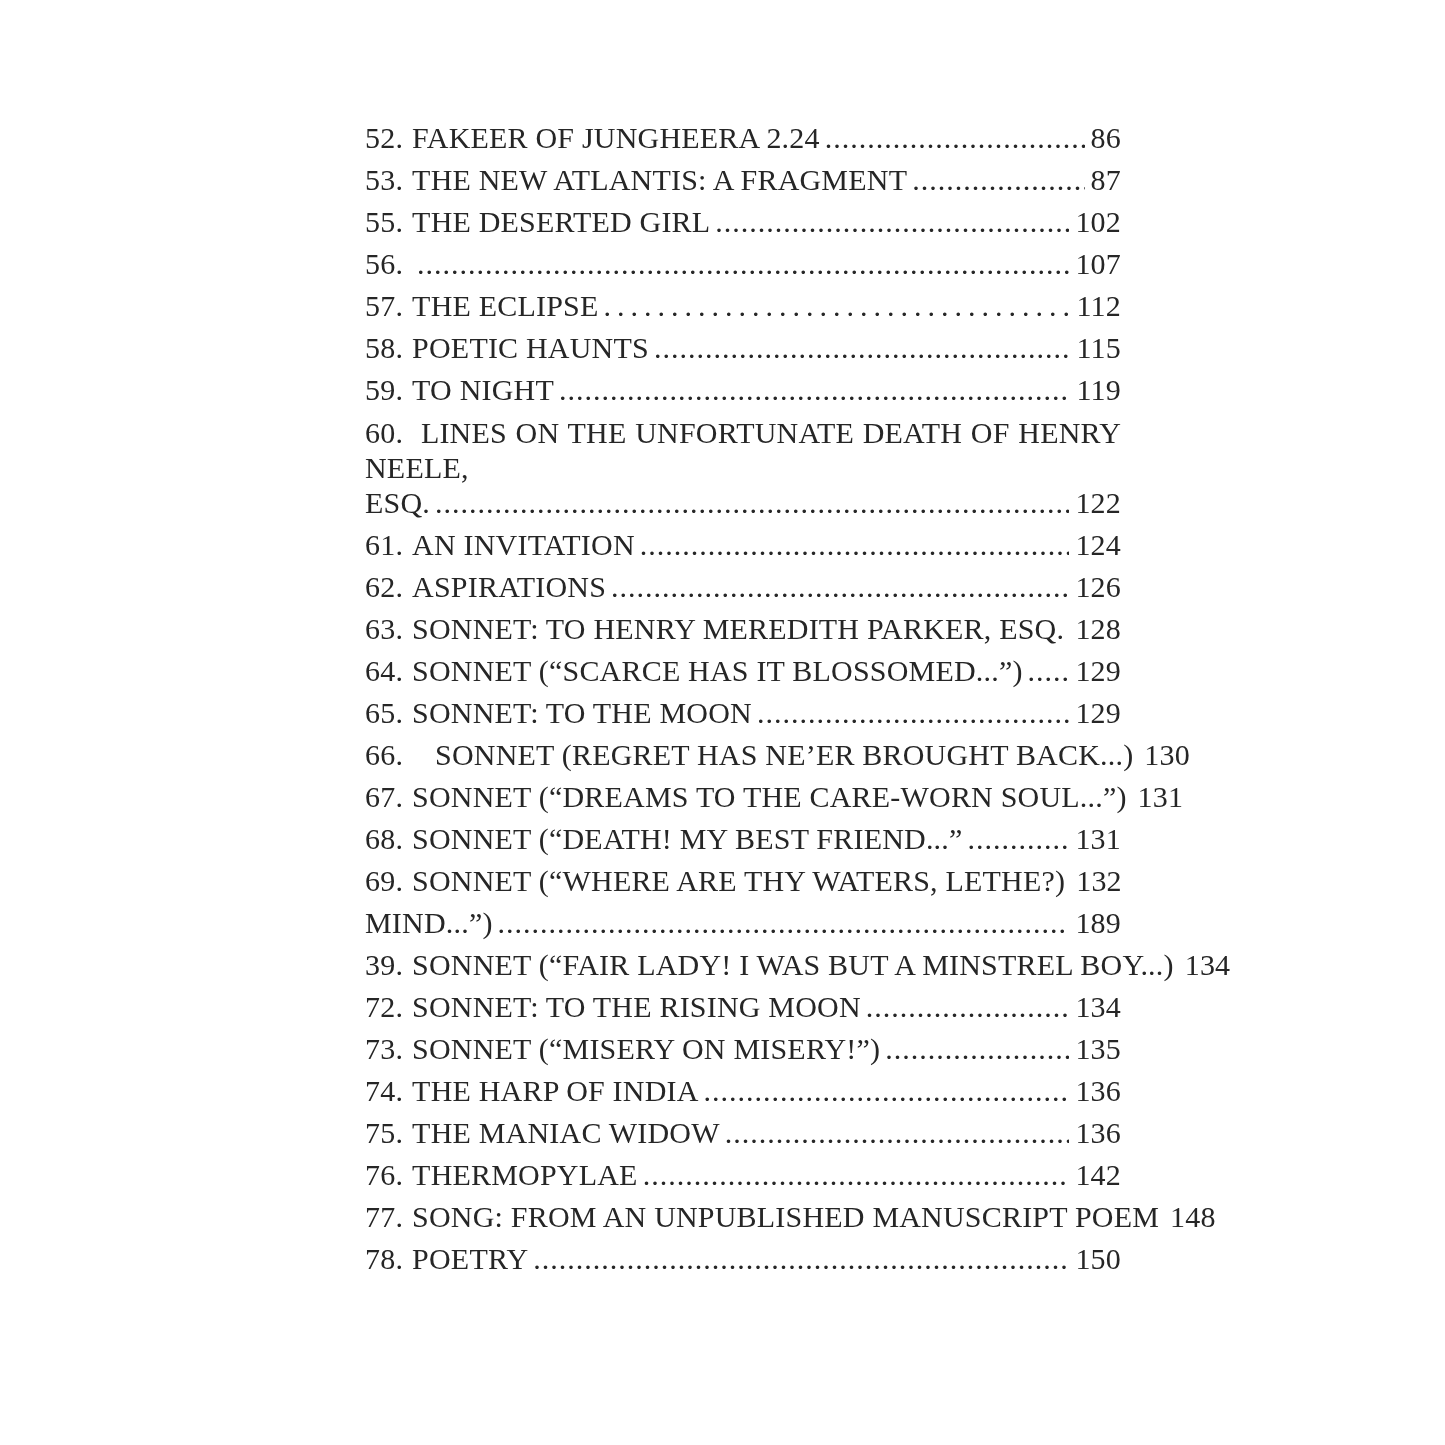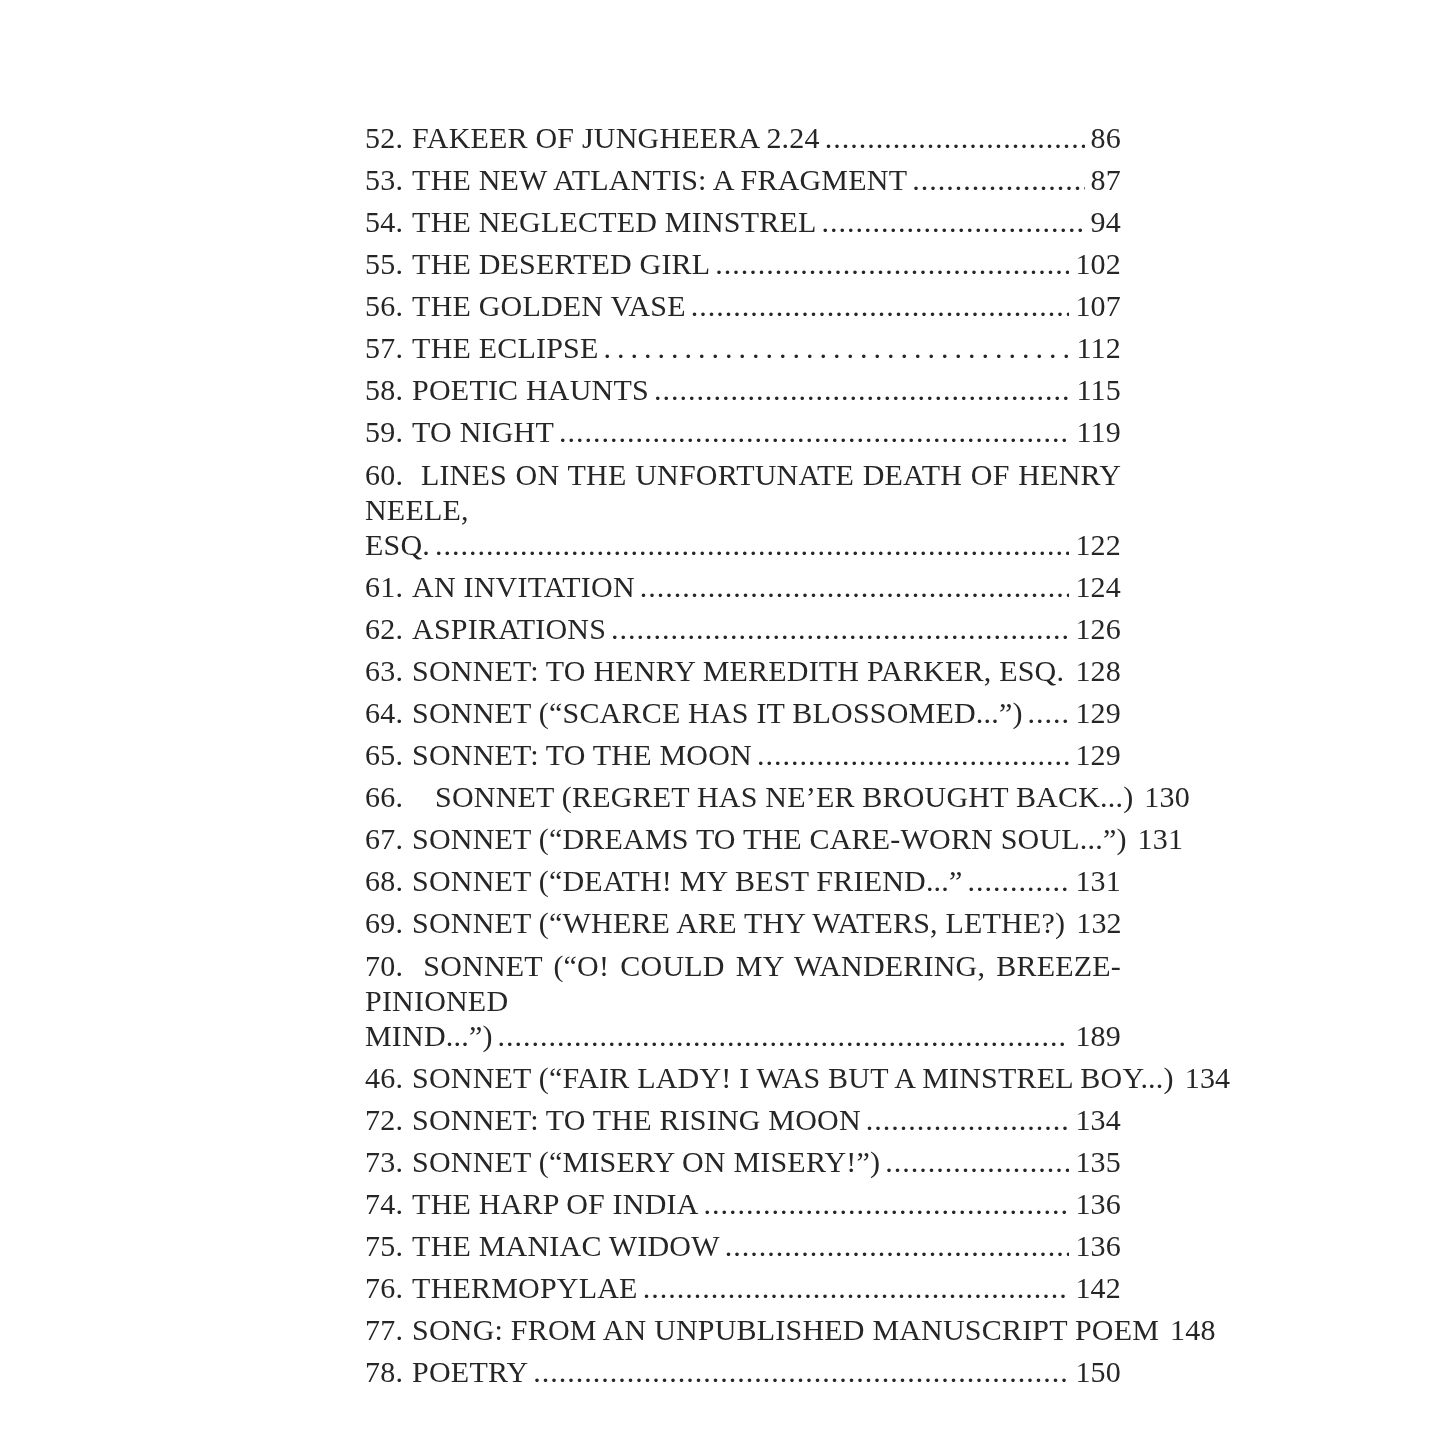--- a/index.html
+++ b/index.html
@@ -71,38 +71,29 @@
       <div class="entry">
         <div class="row">
           <span class="num">53.</span>
           <span class="title">THE NEW ATLANTIS: A FRAGMENT</span>
           <span class="dots"></span>
           <span class="pnum">87</span>
         </div>
       </div>
       <div class="entry">
         <div class="row">
-          <span class="num">54.</span>
-          <span class="title">THE NEGLECTED MINSTREL</span>
-          <span class="dots"></span>
-          <span class="pnum">94</span>
-        </div>
-      </div>
-      <div class="entry">
-        <div class="row">
           <span class="num">55.</span>
           <span class="title">THE DESERTED GIRL</span>
           <span class="dots"></span>
           <span class="pnum">102</span>
         </div>
       </div>
       <div class="entry">
         <div class="row">
           <span class="num">56.</span>
-          <span class="title">THE GOLDEN VASE</span>
           <span class="dots"></span>
           <span class="pnum">107</span>
         </div>
       </div>
       <div class="entry">
         <div class="row">
           <span class="num">57.</span>
           <span class="title">THE ECLIPSE</span>
           <span class="dots wide"></span>
           <span class="pnum">112</span>
@@ -198,30 +189,29 @@
       </div>
       <div class="entry">
         <div class="row">
           <span class="num">69.</span>
           <span class="title">SONNET (“WHERE ARE THY WATERS, LETHE?)</span>
           <span class="dots"></span>
           <span class="pnum">132</span>
         </div>
       </div>
       <div class="entry">
-        <div class="jline"><span class="num">70.</span> <span>SONNET (“O! COULD MY WANDERING, BREEZE-PINIONED</span></div>
         <div class="row">
           <span class="title">MIND...”)</span>
           <span class="dots"></span>
           <span class="pnum">189</span>
         </div>
       </div>
       <div class="entry">
         <div class="row">
-          <span class="num">46.</span>
+          <span class="num">39.</span>
           <span class="title">SONNET (“FAIR LADY! I WAS BUT A MINSTREL BOY...)</span>
           <span class="dots"></span>
           <span class="pnum">134</span>
         </div>
       </div>
       <div class="entry">
         <div class="row">
           <span class="num">72.</span>
           <span class="title">SONNET: TO THE RISING MOON</span>
           <span class="dots"></span>

